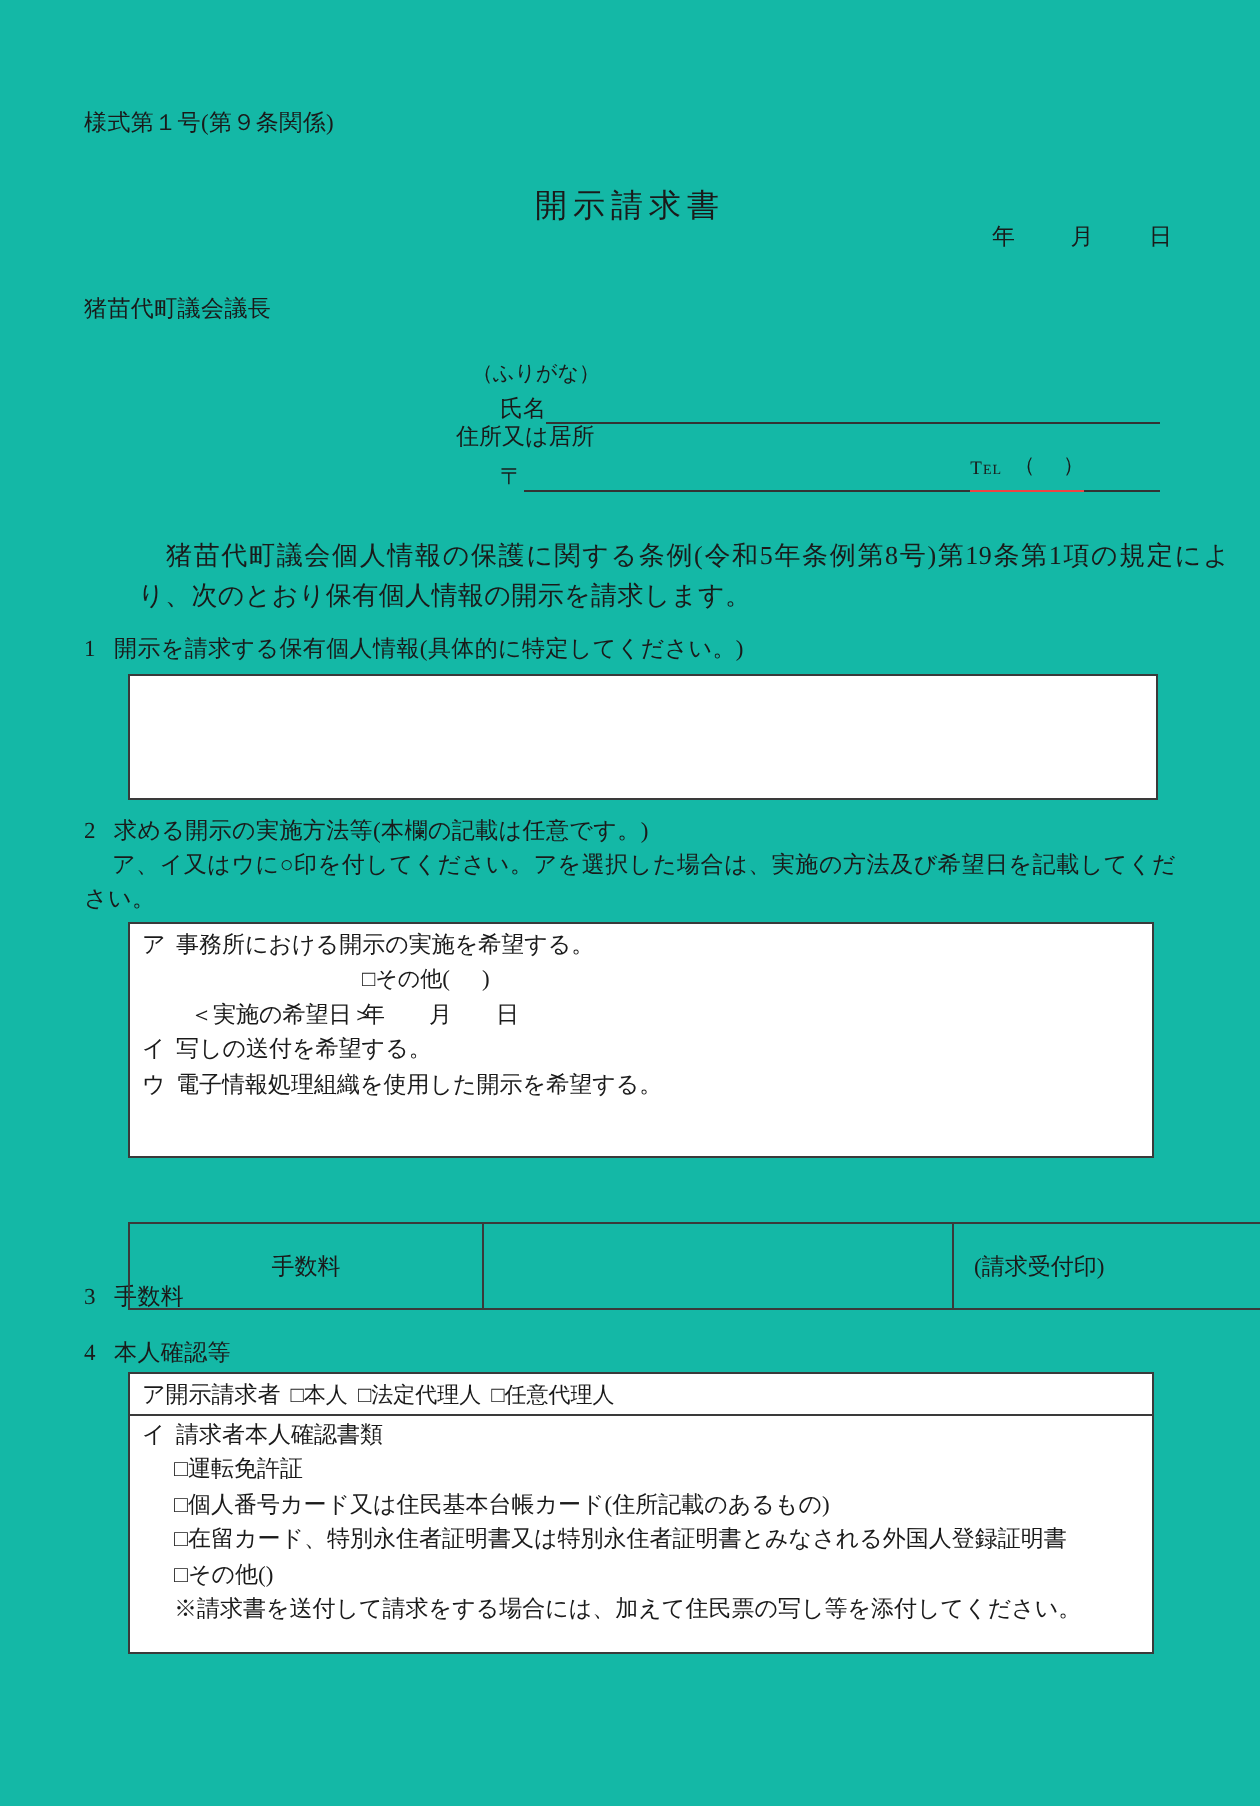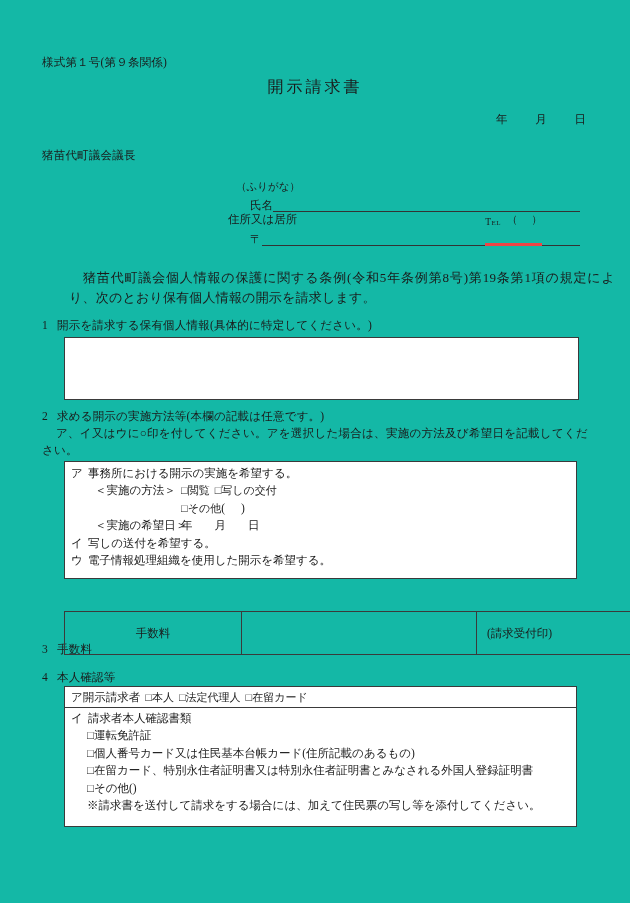--- a/index.html
+++ b/index.html
@@ -29,21 +29,21 @@
 
   
   #form-number {
     left: 42px;
     top: 54px;
     font-size: 11.5px;
   }
   #doc-title {
     left: 0;
     right: 0;
-    top: 75px;
+    top: 92px;
     text-align: center;
     font-size: 16px;
     letter-spacing: 3px;
   }
   #date-line {
     right: 44px;
     top: 111px;
     font-size: 11.5px;
     letter-spacing: 0px;
   }
@@ -82,26 +82,26 @@
     border-bottom: 1px solid #333;
     height: 14px;
   }
   .plain-row {
     font-size: 11.5px;
     height: 17px;
     line-height: 1.35;
   }
   .tel-group {
     flex: 0 0 auto;
-    border-bottom: 3px solid #ef4444;
+    border-bottom: 1px solid #ef4444;
     height: 14px;
     display: flex;
     align-items: flex-end;
     font-size: 10.5px;
-    padding-bottom: 16px;
+    padding-bottom: 5px;
     justify-content: space-between;
   }
   .tel-mark {
     font-variant: small-caps;
     font-size: 9.5px;
     letter-spacing: 0.5px;
   }
   .tel-paren { padding-left: 6px; letter-spacing: 14px; }
   .tel-tail { width: 38px; border-bottom: 1px solid #333; height: 14px; }
 
@@ -270,23 +270,20 @@
   <div class="abs section-heading jtext" id="sec2-heading">
     <span class="num">2</span><span>求める開示の実施方法等(本欄の記載は任意です。)</span>
   </div>
   <div class="abs jtext" id="sec2-note">ア、イ又はウに○印を付してください。アを選択した場合は、実施の方法及び希望日を記載してください。</div>
 
   <div class="abs" id="sec2-box">
     <div class="opt-line">
       <span class="marker">ア</span><span>事務所における開示の実施を希望する。</span>
     </div>
 
-    <div class="opt-line indent-1">
-      <span class="method-label">＜実施の方法＞</span><span class="cbx">□閲覧</span><span class="cbx-gap"></span><span class="cbx">□写しの交付</span>
-    </div>
 
     <div class="opt-line indent-2">
       <span class="cbx">□その他</span><span class="blank-paren">(</span><span>)</span>
     </div>
 
     <div class="opt-line indent-1 wish-date">
       <span class="method-label">＜実施の希望日＞</span><span>年</span><span class="wd-gap"></span><span>月</span><span class="wd-gap"></span><span>日</span>
     </div>
 
     <div class="opt-line">
@@ -317,21 +314,21 @@
 
   <div class="abs" id="sec4-box">
     <div id="sec4-row-a">
       <span class="marker">ア</span>
         <span>開示請求者</span>
         <span class="cbx-gap"></span>
         <span class="cbx">□本人</span>
         <span class="cbx-gap"></span>
         <span class="cbx">□法定代理人</span>
         <span class="cbx-gap"></span>
-        <span class="cbx">□在留カード</span>
+        <span class="cbx">□任意代理人</span>
     </div>
 
     <div id="sec4-row-b">
       <div class="id-line">
         <span class="marker">イ</span><span>請求者本人確認書類</span>
       </div>
 
       <div class="id-line sub">□運転免許証</div>
       <div class="id-line sub">□個人番号カード又は住民基本台帳カード(住所記載のあるもの)</div>
       <div class="id-line sub">□在留カード、特別永住者証明書又は特別永住者証明書とみなされる外国人登録証明書</div>

